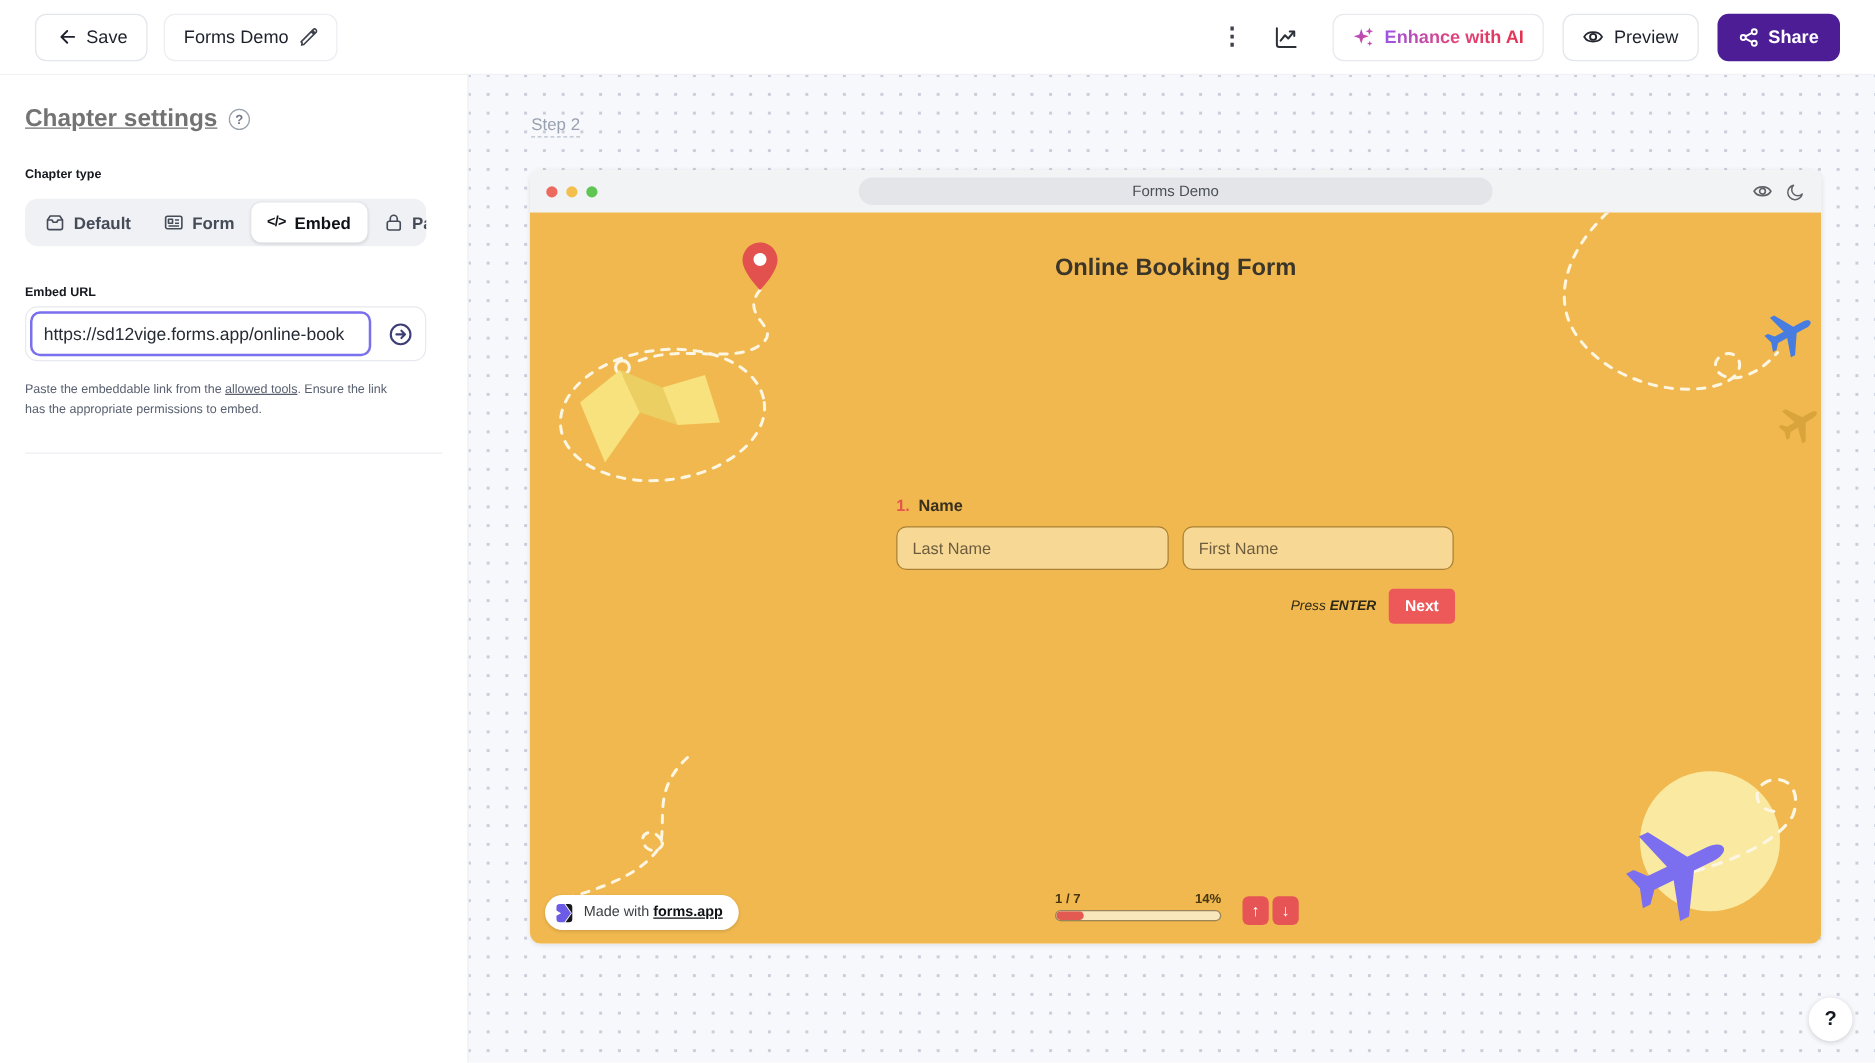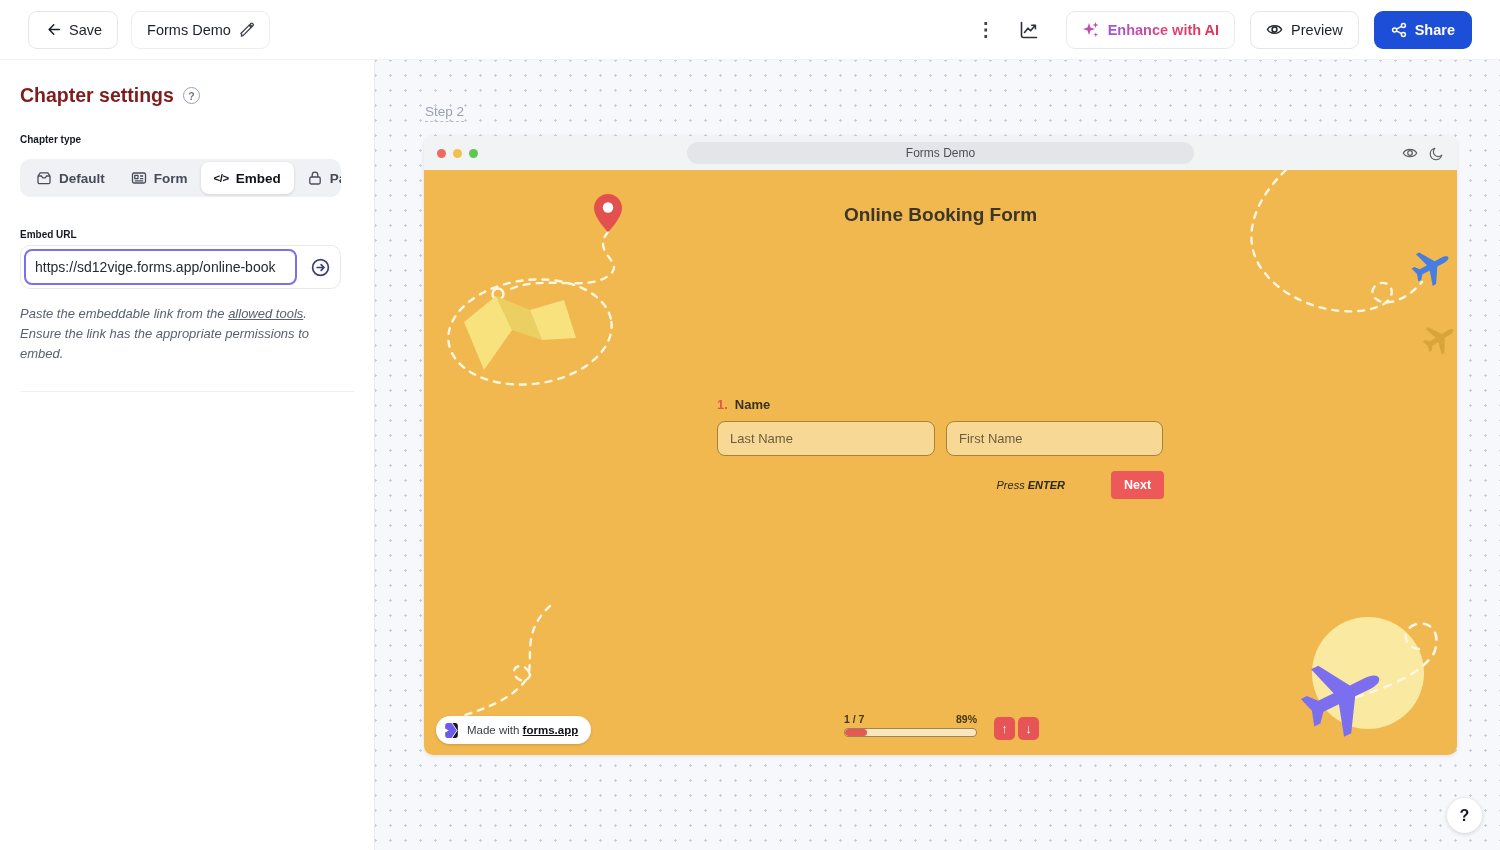--- a/index.html
+++ b/index.html
@@ -15,66 +15,66 @@
     color:#1c212b; cursor:pointer; white-space:nowrap; }
   .btn svg { flex:none; }
   .title-chip { border-color:#eceef2; font-weight:500; }
   .tb-right { margin-left:auto; display:flex; align-items:center; gap:15px; }
   .icon-btn { background:none; border:none; cursor:pointer; display:flex; align-items:center;
     justify-content:center; width:28px; height:28px; color:#3d424c; }
   .kebab { font-size:19px; line-height:1; color:#3d424c; font-weight:700; }
   .enhance-btn { border-color:#e7e9ee; }
   .enhance-text { font-weight:600; background:linear-gradient(90deg,#9d54e3,#e0447c,#e23350);
     -webkit-background-clip:text; background-clip:text; color:transparent; }
-  .share-btn { background:#1d4ed8; border:none; color:#fff; font-weight:600; padding:0 17px; }
+  .share-btn { background:#4c1d95; border:none; color:#fff; font-weight:600; padding:0 17px; }
 
   
   .sidebar { position:absolute; left:0; top:60px; width:375px; height:790px; background:#fff;
     border-right:1px solid #e9ebf0; }
   .sb-content { padding:24px 20px 0 20px; }
   .sb-title-row { display:flex; align-items:center; gap:9px; }
-  .sb-title { font-size:19.5px; font-weight:700; color:#7f1d1d; }
+  .sb-title { font-size:19.5px; font-weight:700; color:#737373;text-decoration:underline; }
   .q-circle { width:17px; height:17px; border:1.5px solid #9aa1ac; border-radius:50%;
     display:flex; align-items:center; justify-content:center; font-size:10.5px; font-weight:700;
     color:#707a86; }
   .section-label { margin-top:27px; font-size:10px; font-weight:700; color:#15181e; }
   .segmented { margin-top:14px; width:321px; height:38px; background:#f0f1f4; border-radius:10px;
     padding:3px; display:flex; overflow:hidden; }
   .seg-tab { flex:none; display:flex; align-items:center; gap:7px; padding:0 13px; font-size:13.5px;
     font-weight:700; color:#454c58; border-radius:8px; cursor:pointer; white-space:nowrap; }
   .seg-tab svg { flex:none; }
   .seg-tab.active { background:#fff; box-shadow:0 1px 3px rgba(16,20,28,.14); font-weight:700;
     color:#0f1319; }
   .code-glyph { font-size:11.5px; font-weight:700; letter-spacing:-.5px; }
   .url-label { margin-top:32px; }
   .url-group { margin-top:5px; width:321px; height:44px; border:1px solid #e7e9ee; border-radius:10px;
     background:#fff; display:flex; align-items:center; }
   .url-input { flex:1; min-width:0; height:36px; margin:3px; border:2px solid #7a70ee; border-radius:8px;
     padding:0 9px; font-size:14px; color:#252a33; outline:none;
     font-family:"Liberation Sans", sans-serif; }
   .url-go { width:40px; height:40px; border:none; background:none; cursor:pointer;
     display:flex; align-items:center; justify-content:center; color:#3c3e75; }
-  .helper { margin-top:15px; width:302px; font-size:13px; line-height:1.55; color:#596170;font-style:italic; }
+  .helper { margin-top:15px; width:302px; font-size:10px; line-height:1.55; color:#596170; }
   .helper a { color:#596170; text-decoration:underline; cursor:pointer; }
   .sb-divider { margin-top:27px; border-top:1px solid #eef0f4; }
   .sb-footer { position:absolute; left:0; right:0; bottom:0; height:58px; background:#fff;
     border-top:1px solid #edeff3; display:flex; align-items:center; padding:0 25px 0 22px; }
   .trash-btn { background:none; border:none; cursor:pointer; color:#959ba5; display:flex; }
   .btn-cancel { margin-left:auto; width:85px; height:37px; background:#fff; border:1px solid #e0e3e9;
     border-radius:8px; font-size:14.5px; font-weight:500; color:#1b1f27; cursor:pointer;
     font-family:"Liberation Sans", sans-serif; }
   .btn-save { margin-left:15px; width:94px; height:37px; background:#4f46e5; border:none;
     border-radius:8px; font-size:14.5px; font-weight:600; color:#fff; cursor:pointer;
     font-family:"Liberation Sans", sans-serif; }
 
   
   .canvas { position:absolute; left:375px; top:60px; width:1125px; height:790px; background:#f7f8fb;
     background-image:radial-gradient(circle,#c8cdd9 1.1px, transparent 1.35px);
     background-size:15px 15px; background-position:8px 8px; }
-  .step-label { position:absolute; left:50px; top:44px; font-size:13.5px; color:#99a1b0;
+  .step-label { position:absolute; left:50px; top:32px; font-size:13.5px; color:#99a1b0;
     padding-bottom:2px; border-bottom:1px dashed #b7beca; cursor:text; }
 
   .frame { position:absolute; left:49px; top:76px; width:1033px; height:619px; border-radius:9px;
     overflow:hidden; background:#fff; box-shadow:0 1px 4px rgba(20,24,34,.10); }
   .chrome { position:relative; height:34px; background:#f1f3f4; display:flex; align-items:center;
     padding:0 13px; }
   .lights { display:flex; gap:7px; }
   .light { width:9px; height:9px; border-radius:50%; }
   .light.r { background:#ed6a5e; } .light.y { background:#f4bf4f; } .light.g { background:#61c554; }
   .urlbar { position:absolute; left:263px; top:6px; width:507px; height:22px; background:#e3e5e9;
@@ -92,21 +92,21 @@
   .inputs-row { position:absolute; left:293px; top:251px; display:flex; gap:11px; }
   .yl-input { width:218px; height:35px; background:#f7d995; border:1px solid #aa8136; border-radius:8px;
     padding:0 12px; font-size:13px; color:#3b2f17; outline:none;
     font-family:"Liberation Sans", sans-serif; }
   .yl-input::placeholder { color:#6d5c3e; opacity:1; }
   .next-row { position:absolute; left:293px; top:301px; width:447px; display:flex; align-items:center;
     justify-content:flex-end; gap:10px; }
   .press-hint { font-size:11px; font-style:italic; color:#2e2817; }
   .press-hint b { font-weight:700; }
   .next-btn { width:53px; height:28px; background:#ed5858; border:none; border-radius:4px; color:#fff;
-    font-size:12.5px; font-weight:700; cursor:pointer; font-family:"Liberation Sans", sans-serif;margin-left:36px; }
+    font-size:12.5px; font-weight:700; cursor:pointer; font-family:"Liberation Sans", sans-serif; }
 
   .progress-wrap { position:absolute; left:420px; top:543px; width:133px; }
   .progress-labels { display:flex; justify-content:space-between; font-size:10.5px; font-weight:700;
     color:#463611; margin-bottom:3px; }
   .progress-track { height:9px; background:#f8e7bd; border:1px solid rgba(74,52,8,.55);
     border-radius:5px; overflow:hidden; }
   .progress-fill { height:100%; width:17%; background:#e25a52; border-radius:5px; }
   .nav-arrows { position:absolute; left:570px; top:547px; display:flex; gap:3px; }
   .nav-arrows button { width:21px; height:23px; background:#e65455; border:none; border-radius:5px;
     color:#fff; font-size:13px; font-weight:700; cursor:pointer; display:flex; align-items:center;
@@ -360,21 +360,21 @@
             <path d="M3 4.5A2.5 2.5 0 0 1 5.5 2H9l5 7-5 7H5.5A2.5 2.5 0 0 1 3 13.5V11l3.5-2L3 7z" fill="#6b5be6"></path>
             <path d="M9.9 2h2.6A2.5 2.5 0 0 1 15 4.5v9a2.5 2.5 0 0 1-2.5 2.5H9.9L14.7 9z" fill="#16181f"></path>
           </svg>
         </span>
         <span class="badge-text"><span>Made with </span><b>forms.app</b></span>
       </div>
 
       <div class="progress-wrap">
         <div class="progress-labels">
           <span>1 / 7</span>
-          <span>89%</span>
+          <span>14%</span>
         </div>
         <div class="progress-track">
           <div class="progress-fill"></div>
         </div>
       </div>
 
       <div class="nav-arrows">
         <button>
             <span>↑</span>
           </button>

